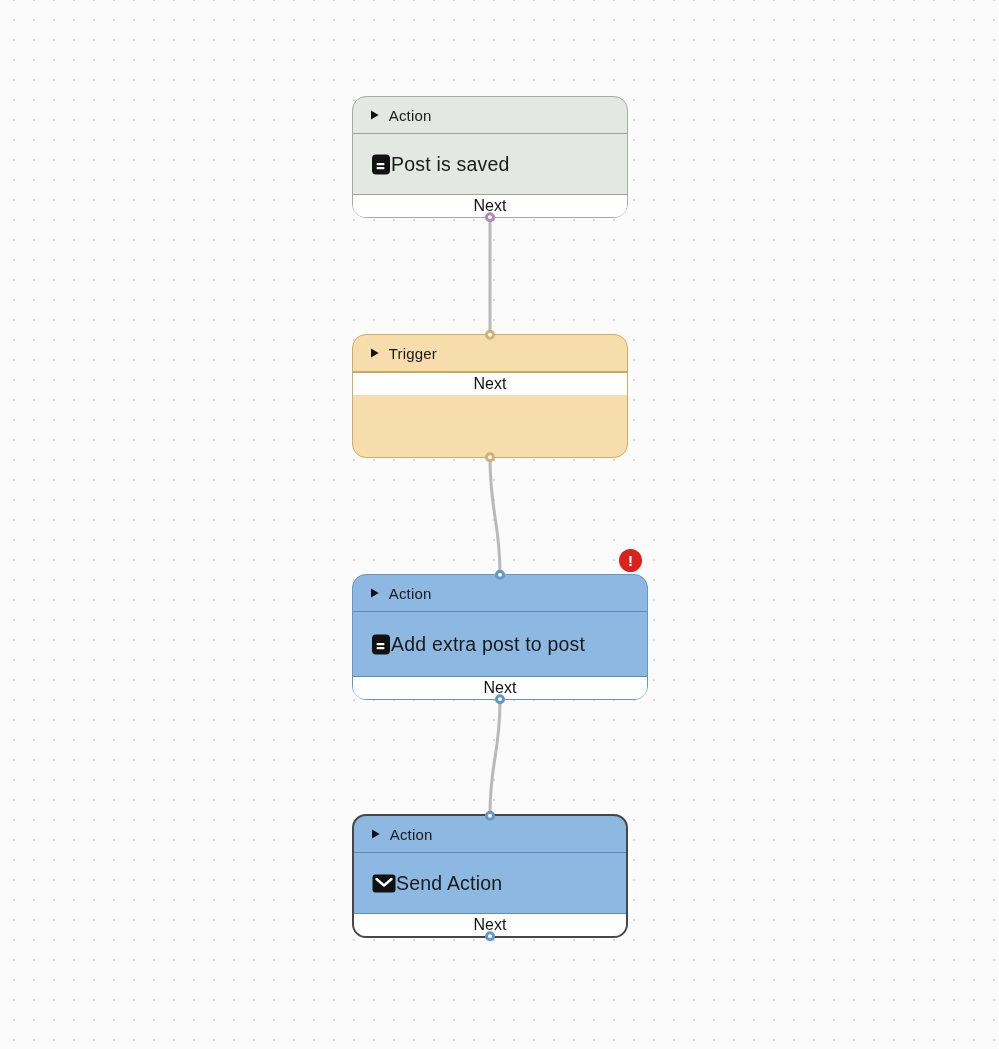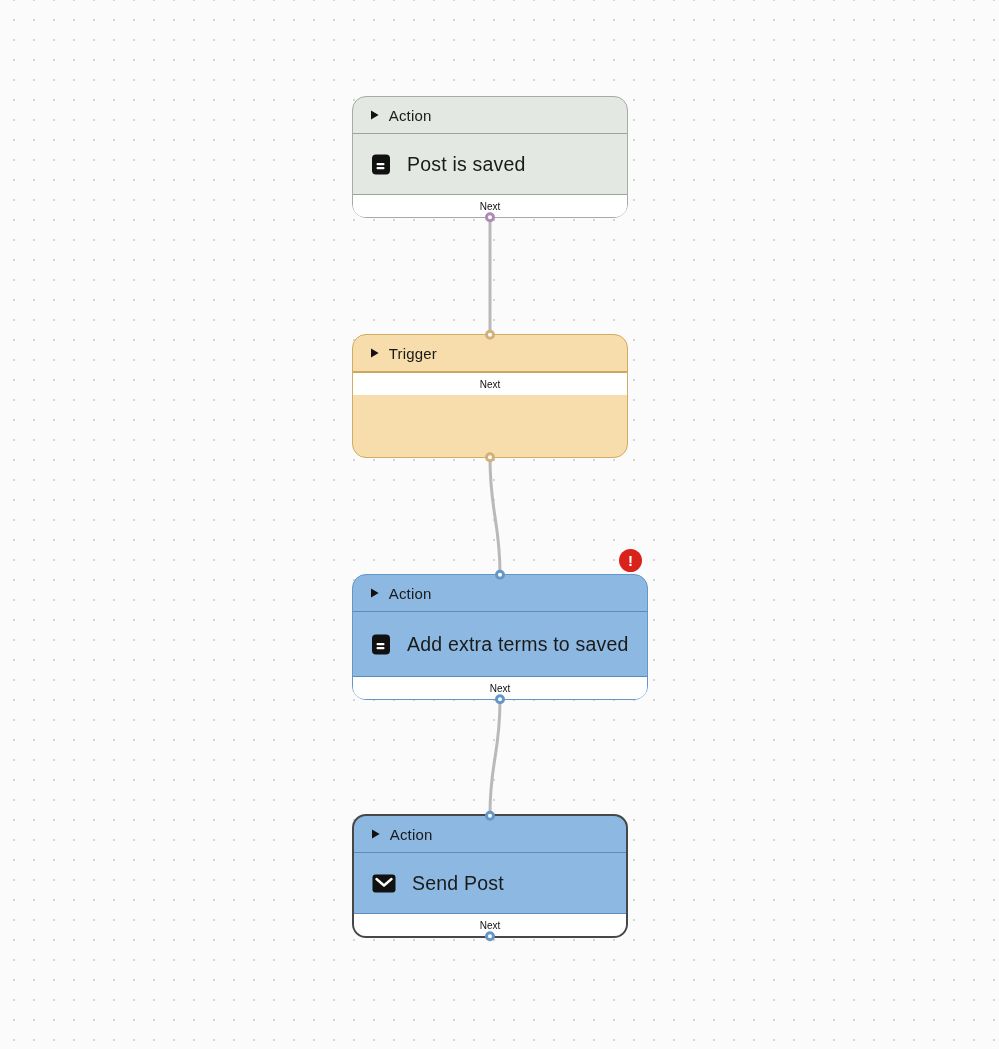--- a/index.html
+++ b/index.html
@@ -59,38 +59,37 @@
     transform: scaleY(1.15);
   }
   .node-category {
     font-size: 15px;
     letter-spacing: .2px;
   }
   .node-body {
     flex: 1;
     display: flex;
     align-items: center;
-    gap: 16px;
     padding: 0 18px;
   }
   .node-label {
     font-size: 19.5px;
     letter-spacing: .2px;
   }
   .body-icon { display: flex; align-items: center; }
   .node-footer {
     flex: 0 0 23px;
     background: #ffffff;
     border-top: 1px solid var(--divider);
     display: flex;
     align-items: center;
     justify-content: center;
   }
   .next-label {
-    font-size: 10px;
+    font-size: 16px;
     color: #111;
   }
   .port {
     position: absolute;
     left: 50%;
     width: 10px;
     height: 10px;
     background: #fff;
     border: 3px solid var(--port);
     border-radius: 50%;
@@ -172,21 +171,21 @@
         <span class="node-category">Action</span>
       </div>
       <div class="node-body">
         <span class="body-icon">
           <svg class="icon-svg" width="20" height="21" viewBox="0 0 20 21">
             <rect x="1" y="0.5" width="18" height="20" rx="4" fill="#111"></rect>
             <rect x="5.5" y="9" width="8" height="2.2" rx="1" fill="#fff"></rect>
             <rect x="5.5" y="13" width="8" height="2.2" rx="1" fill="#fff"></rect>
           </svg>
         </span>
-        <span class="node-label">Add extra terms to saved</span>
+        <span class="node-label">Add extra post to post</span>
       </div>
       <div class="node-footer">
         <span class="next-label">Next</span>
       </div>
     </div>
     <div class="port port-top"></div>
     <div class="port port-bottom"></div>
   </div>
 
   <div class="node selected" style="left: 352px; top: 814px; width: 276px; height: 124px; --fill: #8cb8e1; --border: #474747; --divider: #5e8cba; --port: #6496c8;">
@@ -195,21 +194,21 @@
         <span class="collapse-icon">▶</span>
         <span class="node-category">Action</span>
       </div>
       <div class="node-body">
         <span class="body-icon">
           <svg class="icon-svg" width="24" height="19" viewBox="0 0 24 19">
             <rect x="0.5" y="0.5" width="23" height="18" rx="3" fill="#111"></rect>
             <polyline points="4.5,5 12,11.5 19.5,5" fill="none" stroke="#fff" stroke-width="2.4" stroke-linecap="round" stroke-linejoin="round"></polyline>
           </svg>
         </span>
-        <span class="node-label">Send Post</span>
+        <span class="node-label">Send Action</span>
       </div>
       <div class="node-footer">
         <span class="next-label">Next</span>
       </div>
     </div>
     <div class="port port-top"></div>
     <div class="port port-bottom"></div>
   </div>
 
 </div>

